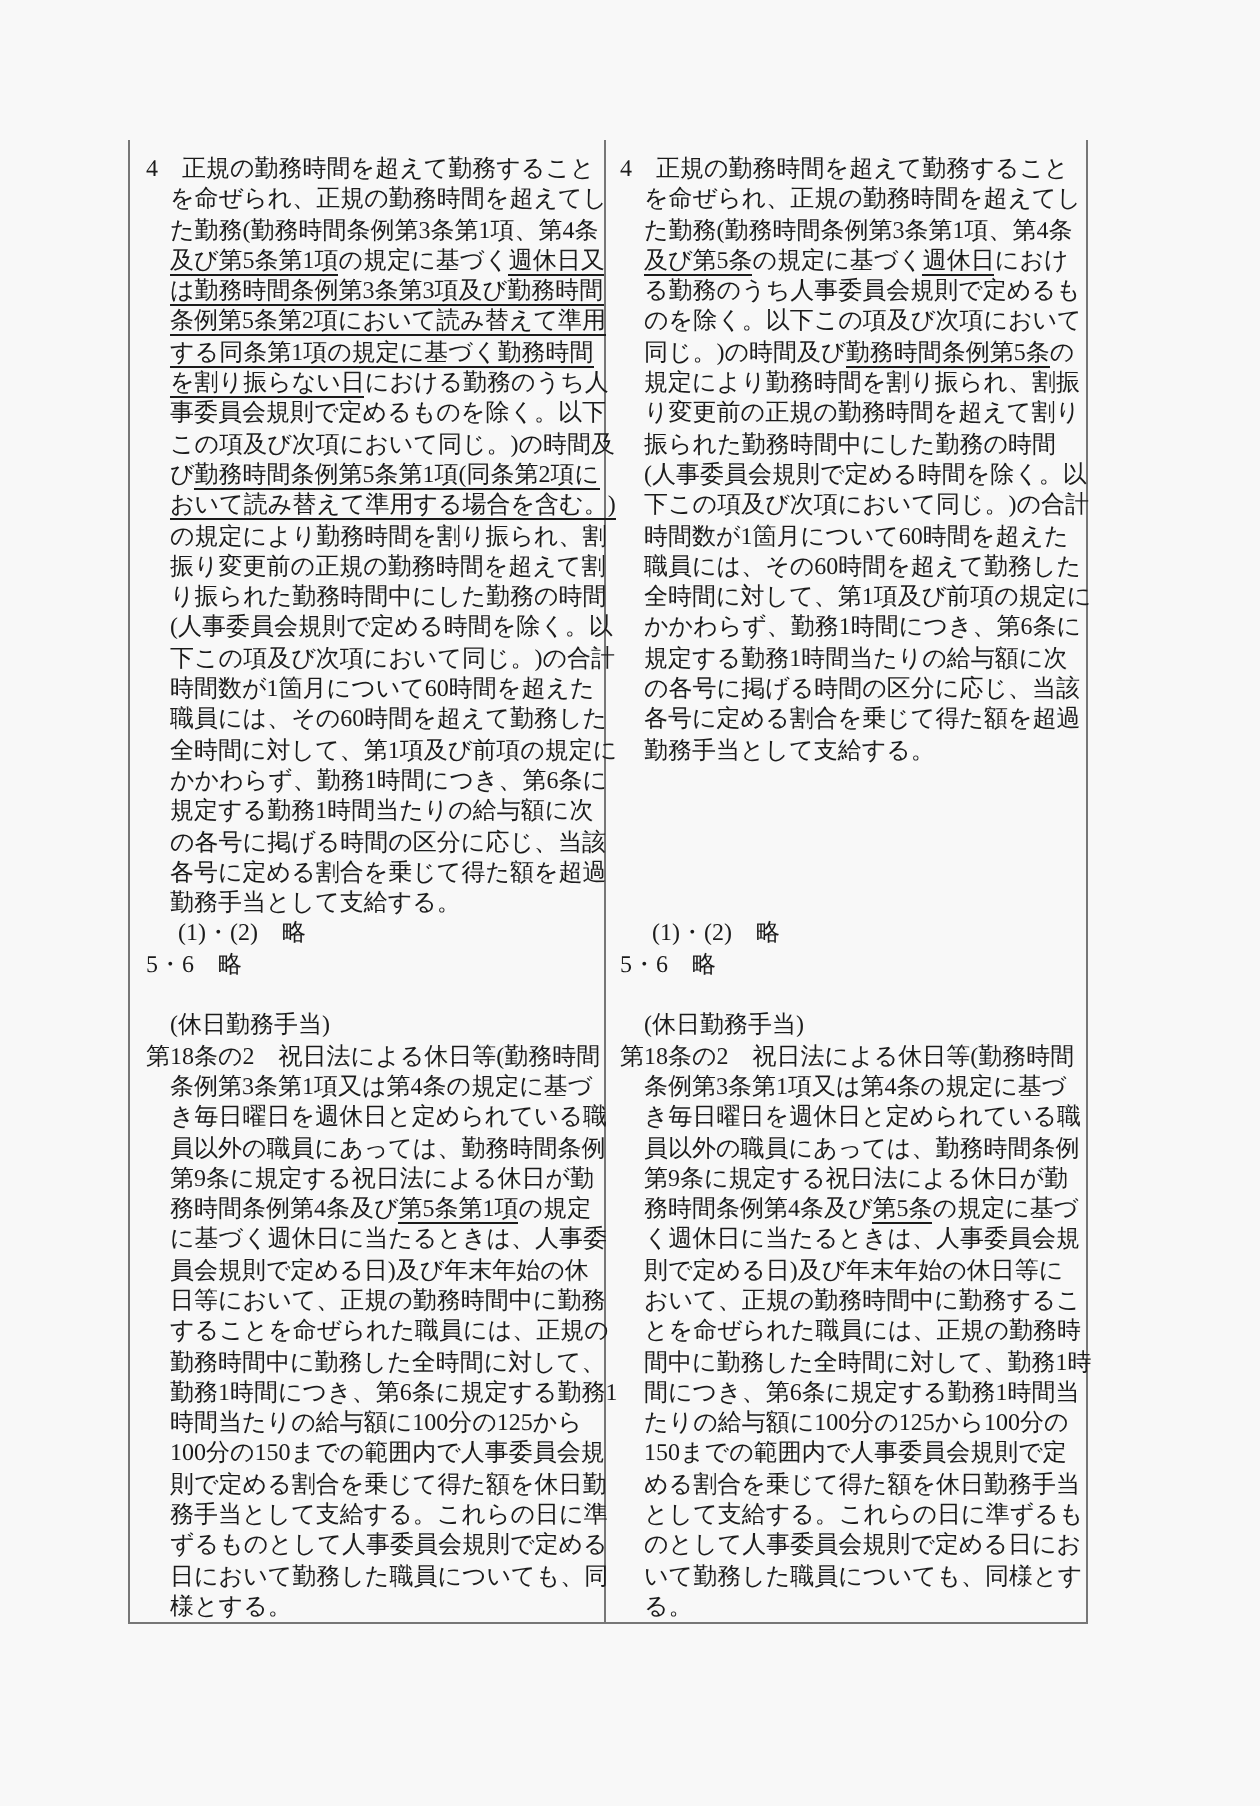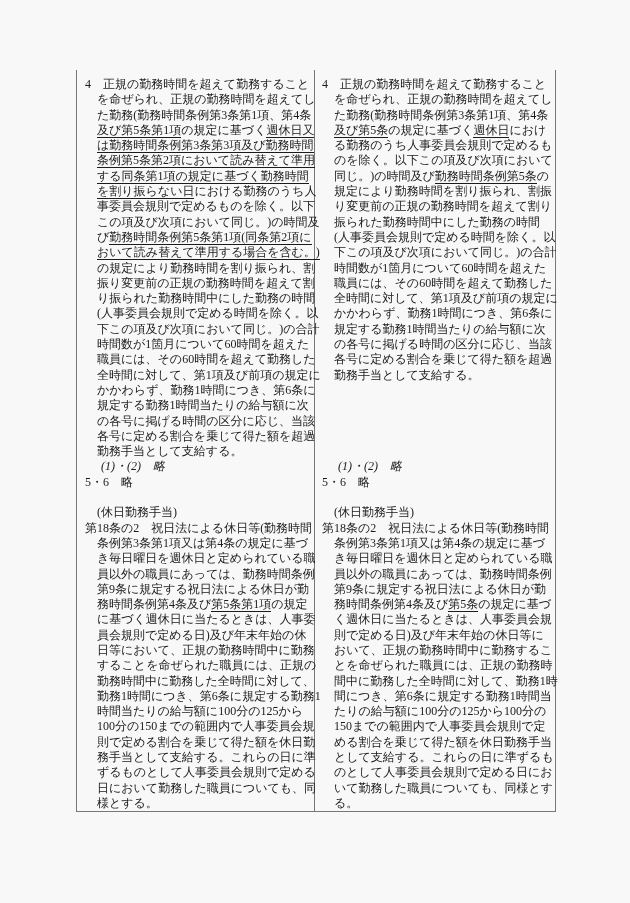--- a/index.html
+++ b/index.html
@@ -7,21 +7,21 @@
     width: 630px; height: 903px;
     background: var(--bg, #f8f8f8);
     position: relative;
     font-family: "Liberation Serif", "DejaVu Serif", serif;
     color: var(--text, #1b1b1b);
     overflow: hidden;
   }
   .page { position: absolute; inset: 0; }
   .frame {
     position: absolute;
-    left: 76px; top: 70px;
+    left: 64px; top: 70px;
     width: 480px; height: 742px;
     box-sizing: border-box;
     border-left: 1px solid var(--line, #777);
     border-right: 1px solid var(--line, #777);
     border-bottom: 1px solid var(--line, #777);
   }
   .sep {
     position: absolute; top: 0; bottom: 0;
     left: 237px; width: 1px;
     background: var(--line, #777);
@@ -30,21 +30,21 @@
     position: absolute; top: 7px;
     font-size: 12px;
     line-height: 15.3px;
     white-space: pre;
     letter-spacing: 0;
   }
   .colL { left: 8px;  width: 226px; }
   .colR { left: 245px; width: 226px; }
   .line { height: 15.3px; }
   .line.i1 { padding-left: 12px; }
-  .line.i2 { padding-left: 16px; font-style: italic; }
+  .line.i2 { padding-left: 16px; }
   span.u { border-bottom: 1px solid var(--text, #1b1b1b); text-align: right; }
 </style>
 </head>
 <body style="--bg: #f8f8f8; --text: #1b1b1b; --line: #777777;">
 
 <div class="page">
   <div class="frame">
     <div class="sep"></div>
     <div class="col colL" id="col-0"><div class="line i0"><span>4　正規の勤務時間を超えて勤務すること</span></div><div class="line i1"><span>を命ぜられ、正規の勤務時間を超えてし</span></div><div class="line i1"><span>た勤務(勤務時間条例第3条第1項、第4条</span></div><div class="line i1"><span class="u">及び第5条第1項</span><span>の規定に基づく</span><span class="u">週休日又</span></div><div class="line i1"><span class="u">は勤務時間条例第3条第3項及び勤務時間</span></div><div class="line i1"><span class="u">条例第5条第2項において読み替えて準用</span></div><div class="line i1"><span class="u">する同条第1項の規定に基づく勤務時間</span></div><div class="line i1"><span class="u">を割り振らない日</span><span>における勤務のうち人</span></div><div class="line i1"><span>事委員会規則で定めるものを除く。以下</span></div><div class="line i1"><span>この項及び次項において同じ。)の時間及</span></div><div class="line i1"><span>び</span><span class="u">勤務時間条例第5条第1項(同条第2項に</span></div><div class="line i1"><span class="u">おいて読み替えて準用する場合を含む。)</span></div><div class="line i1"><span>の規定により勤務時間を割り振られ、割</span></div><div class="line i1"><span>振り変更前の正規の勤務時間を超えて割</span></div><div class="line i1"><span>り振られた勤務時間中にした勤務の時間</span></div><div class="line i1"><span>(人事委員会規則で定める時間を除く。以</span></div><div class="line i1"><span>下この項及び次項において同じ。)の合計</span></div><div class="line i1"><span>時間数が1箇月について60時間を超えた</span></div><div class="line i1"><span>職員には、その60時間を超えて勤務した</span></div><div class="line i1"><span>全時間に対して、第1項及び前項の規定に</span></div><div class="line i1"><span>かかわらず、勤務1時間につき、第6条に</span></div><div class="line i1"><span>規定する勤務1時間当たりの給与額に次</span></div><div class="line i1"><span>の各号に掲げる時間の区分に応じ、当該</span></div><div class="line i1"><span>各号に定める割合を乗じて得た額を超過</span></div><div class="line i1"><span>勤務手当として支給する。</span></div><div class="line i2"><span>(1)・(2)　略</span></div><div class="line i0"><span>5・6　略</span></div><div class="line i0"></div><div class="line i1"><span>(休日勤務手当)</span></div><div class="line i0"><span>第18条の2　祝日法による休日等(勤務時間</span></div><div class="line i1"><span>条例第3条第1項又は第4条の規定に基づ</span></div><div class="line i1"><span>き毎日曜日を週休日と定められている職</span></div><div class="line i1"><span>員以外の職員にあっては、勤務時間条例</span></div><div class="line i1"><span>第9条に規定する祝日法による休日が勤</span></div><div class="line i1"><span>務時間条例第4条及び</span><span class="u">第5条第1項</span><span>の規定</span></div><div class="line i1"><span>に基づく週休日に当たるときは、人事委</span></div><div class="line i1"><span>員会規則で定める日)及び年末年始の休</span></div><div class="line i1"><span>日等において、正規の勤務時間中に勤務</span></div><div class="line i1"><span>することを命ぜられた職員には、正規の</span></div><div class="line i1"><span>勤務時間中に勤務した全時間に対して、</span></div><div class="line i1"><span>勤務1時間につき、第6条に規定する勤務1</span></div><div class="line i1"><span>時間当たりの給与額に100分の125から</span></div><div class="line i1"><span>100分の150までの範囲内で人事委員会規</span></div><div class="line i1"><span>則で定める割合を乗じて得た額を休日勤</span></div><div class="line i1"><span>務手当として支給する。これらの日に準</span></div><div class="line i1"><span>ずるものとして人事委員会規則で定める</span></div><div class="line i1"><span>日において勤務した職員についても、同</span></div><div class="line i1"><span>様とする。</span></div></div>
     <div class="col colR" id="col-1"><div class="line i0"><span>4　正規の勤務時間を超えて勤務すること</span></div><div class="line i1"><span>を命ぜられ、正規の勤務時間を超えてし</span></div><div class="line i1"><span>た勤務(勤務時間条例第3条第1項、第4条</span></div><div class="line i1"><span class="u">及び第5条</span><span>の規定に基づく</span><span class="u">週休日</span><span>におけ</span></div><div class="line i1"><span>る勤務のうち人事委員会規則で定めるも</span></div><div class="line i1"><span>のを除く。以下この項及び次項において</span></div><div class="line i1"><span>同じ。)の時間及び</span><span class="u">勤務時間条例第5条</span><span>の</span></div><div class="line i1"><span>規定により勤務時間を割り振られ、割振</span></div><div class="line i1"><span>り変更前の正規の勤務時間を超えて割り</span></div><div class="line i1"><span>振られた勤務時間中にした勤務の時間</span></div><div class="line i1"><span>(人事委員会規則で定める時間を除く。以</span></div><div class="line i1"><span>下この項及び次項において同じ。)の合計</span></div><div class="line i1"><span>時間数が1箇月について60時間を超えた</span></div><div class="line i1"><span>職員には、その60時間を超えて勤務した</span></div><div class="line i1"><span>全時間に対して、第1項及び前項の規定に</span></div><div class="line i1"><span>かかわらず、勤務1時間につき、第6条に</span></div><div class="line i1"><span>規定する勤務1時間当たりの給与額に次</span></div><div class="line i1"><span>の各号に掲げる時間の区分に応じ、当該</span></div><div class="line i1"><span>各号に定める割合を乗じて得た額を超過</span></div><div class="line i1"><span>勤務手当として支給する。</span></div><div class="line i0"></div><div class="line i0"></div><div class="line i0"></div><div class="line i0"></div><div class="line i0"></div><div class="line i2"><span>(1)・(2)　略</span></div><div class="line i0"><span>5・6　略</span></div><div class="line i0"></div><div class="line i1"><span>(休日勤務手当)</span></div><div class="line i0"><span>第18条の2　祝日法による休日等(勤務時間</span></div><div class="line i1"><span>条例第3条第1項又は第4条の規定に基づ</span></div><div class="line i1"><span>き毎日曜日を週休日と定められている職</span></div><div class="line i1"><span>員以外の職員にあっては、勤務時間条例</span></div><div class="line i1"><span>第9条に規定する祝日法による休日が勤</span></div><div class="line i1"><span>務時間条例第4条及び</span><span class="u">第5条</span><span>の規定に基づ</span></div><div class="line i1"><span>く週休日に当たるときは、人事委員会規</span></div><div class="line i1"><span>則で定める日)及び年末年始の休日等に</span></div><div class="line i1"><span>おいて、正規の勤務時間中に勤務するこ</span></div><div class="line i1"><span>とを命ぜられた職員には、正規の勤務時</span></div><div class="line i1"><span>間中に勤務した全時間に対して、勤務1時</span></div><div class="line i1"><span>間につき、第6条に規定する勤務1時間当</span></div><div class="line i1"><span>たりの給与額に100分の125から100分の</span></div><div class="line i1"><span>150までの範囲内で人事委員会規則で定</span></div><div class="line i1"><span>める割合を乗じて得た額を休日勤務手当</span></div><div class="line i1"><span>として支給する。これらの日に準ずるも</span></div><div class="line i1"><span>のとして人事委員会規則で定める日にお</span></div><div class="line i1"><span>いて勤務した職員についても、同様とす</span></div><div class="line i1"><span>る。</span></div></div>

